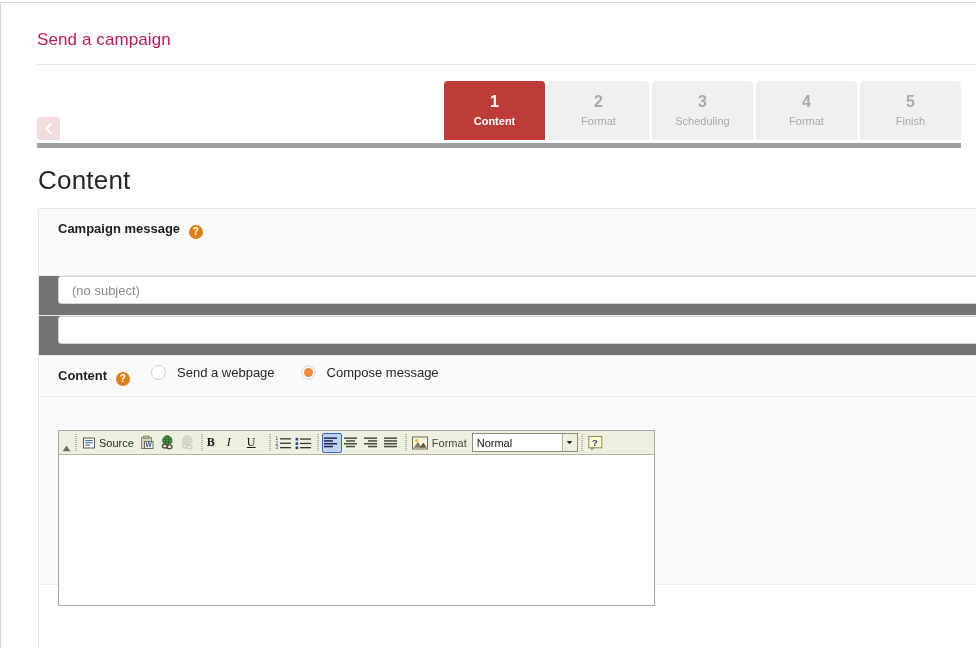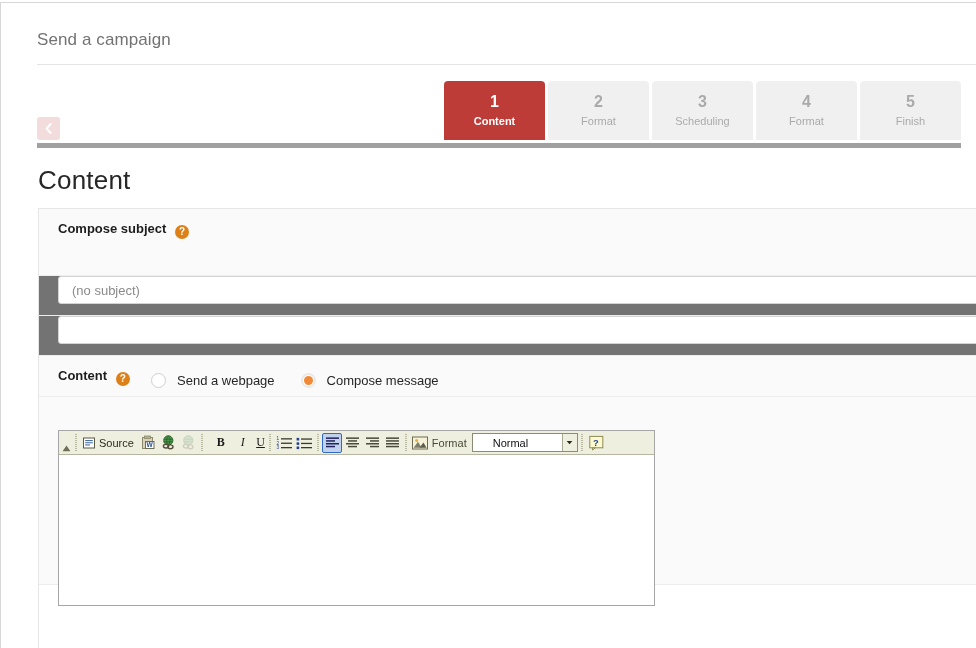--- a/index.html
+++ b/index.html
@@ -26,21 +26,21 @@
     position: absolute;
     left: 36px; top: 18px;
     width: 940px; height: 44px;
     border-bottom: 1px solid #e4e4e4;
   }
   .title-bar .page-title {
     position: absolute;
     left: 0; top: 9px;
     font-size: 17px;
     font-weight: 400;
-    color: #737373;
+    color: #be185d;
     letter-spacing: .1px;
   }
 
   
   .wizard {
     position: absolute;
     left: 36px; top: 78px;
     width: 940px; height: 62px;
   }
   .steps {
@@ -170,21 +170,20 @@
   }
   .text-input::placeholder { color: #8a8a8a; }
 
   
   .radio-group {
     position: absolute;
     left: 112px; top: 9px;
     display: flex;
     align-items: center;
     gap: 0;
-    margin-top: 8px;
   }
   .radio-opt {
     display: flex;
     align-items: center;
     cursor: pointer;
     margin-right: 26px;
   }
   .radio-dot {
     width: 15px; height: 15px;
     border-radius: 50%;
@@ -244,21 +243,21 @@
     background-position: 1px 0;
     background-size: 2px 100%;
     background-repeat: repeat-y;
     flex: 0 0 auto;
   }
   .tb-btn {
     height: 20px;
     min-width: 20px;
     display: flex;
     align-items: center;
-    justify-content: flex-end;
+    justify-content: flex-start;
     border: 1px solid transparent;
     border-radius: 2px;
     cursor: pointer;
     flex: 0 0 auto;
   }
   .tb-btn.active {
     border: 1px solid #316ac5;
     background: #c1d2ee;
   }
   .tb-btn.disabled { opacity: .42; cursor: default; }
@@ -281,21 +280,20 @@
   }
   .tb-select {
     height: 19px;
     width: 106px;
     background: #ffffff;
     border: 1px solid #8b8b76;
     display: flex;
     align-items: center;
     position: relative;
     flex: 0 0 auto;
-    padding-left: 16px;
   }
   .tb-select .sel-val {
     font-size: 11px;
     color: #111111;
     padding-left: 4px;
   }
   .tb-select .sel-arrow {
     position: absolute;
     right: 0; top: 0;
     width: 15px; height: 17px;
@@ -355,21 +353,21 @@
     </div>
   </div>
   <div class="wizard-rule"></div>
 
   <div class="content-heading">Content</div>
 
   <div class="form-card">
 
     <div class="form-row row-subject">
       <div class="row-label">
-        <span>Compose subject</span>
+        <span>Campaign message</span>
         <span class="help-icon">?</span>
       </div>
     </div>
 
     <div class="form-row row-subject-input white">
       <input class="text-input" type="text" value="" placeholder="(no subject)" style="">
     </div>
 
 
     <div class="form-row row-from-input white">

